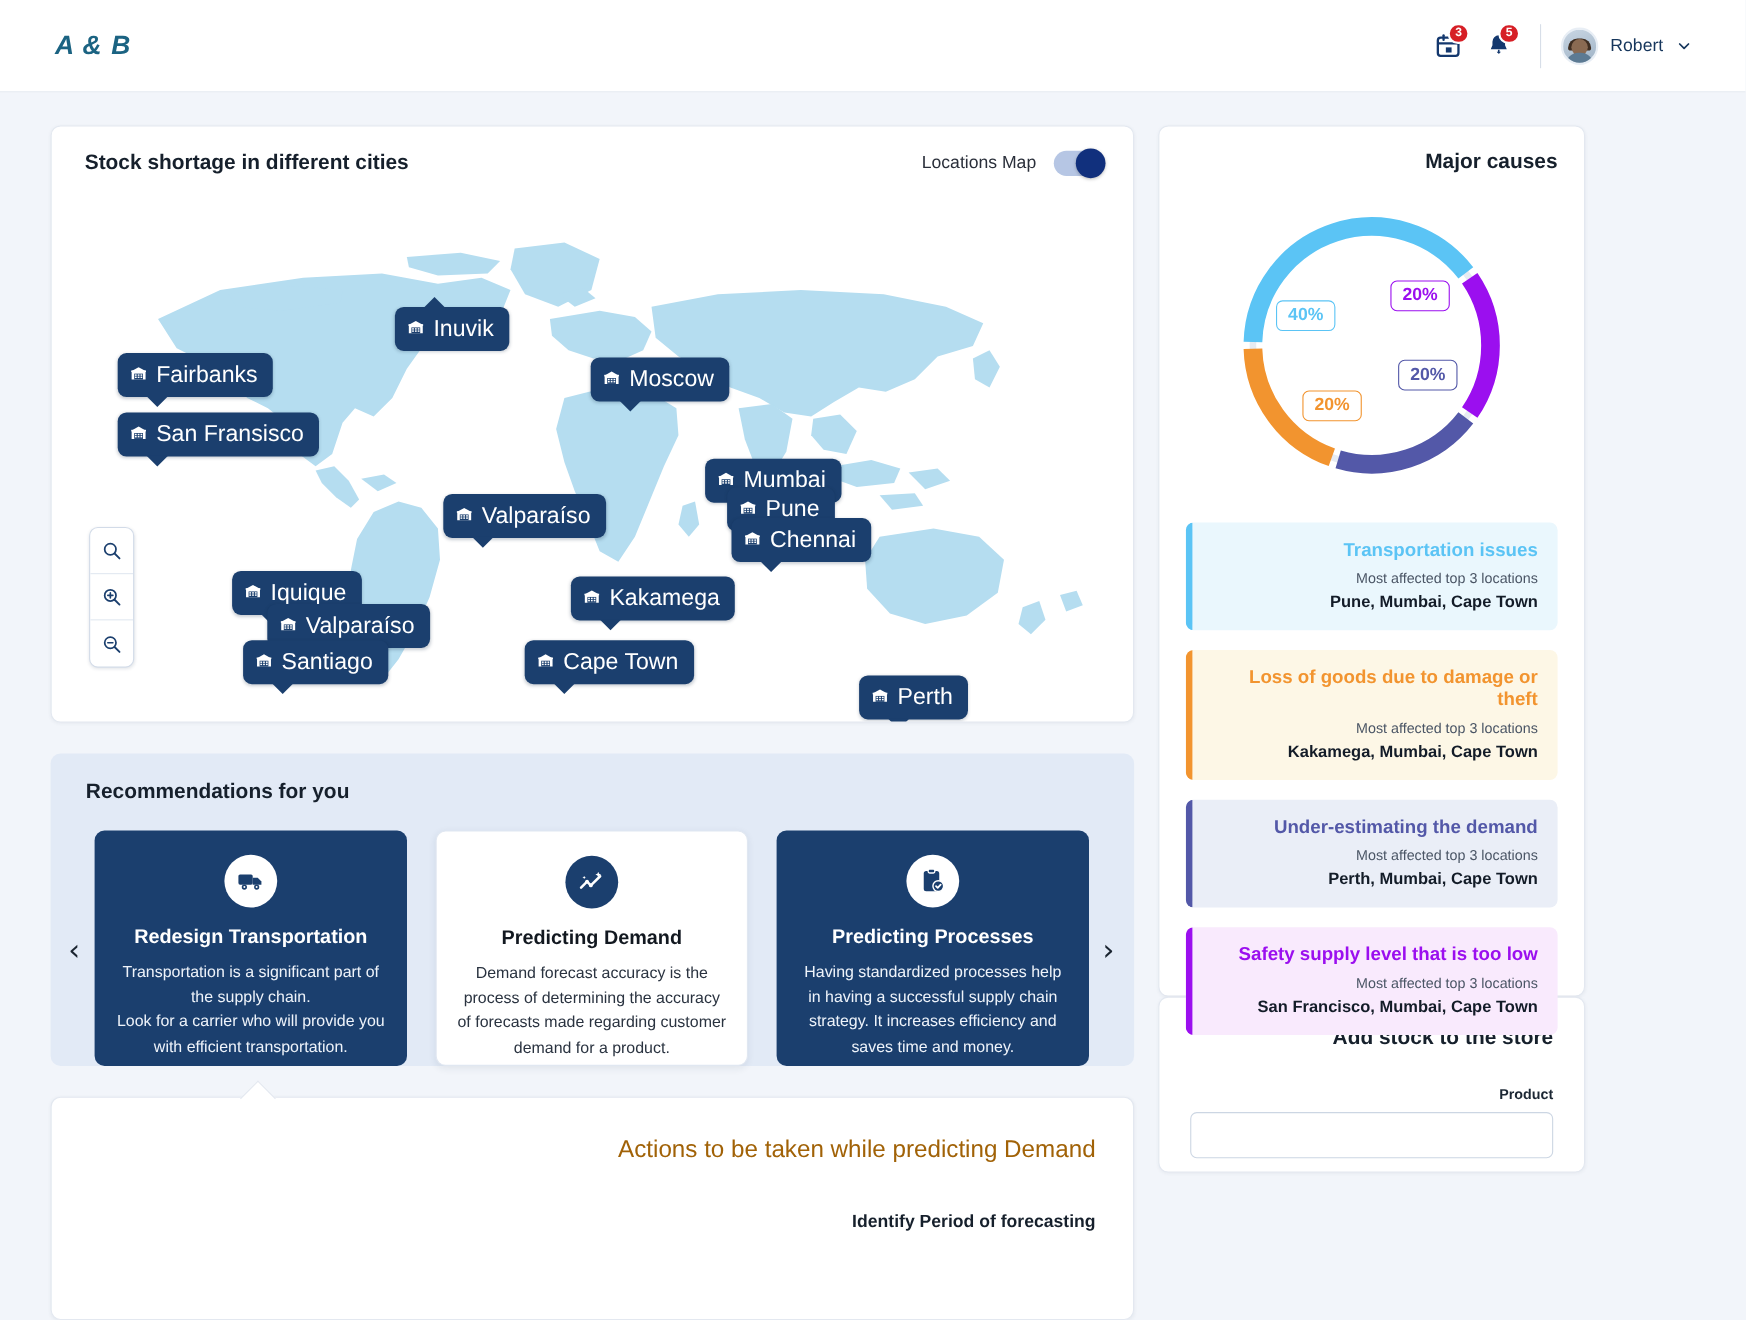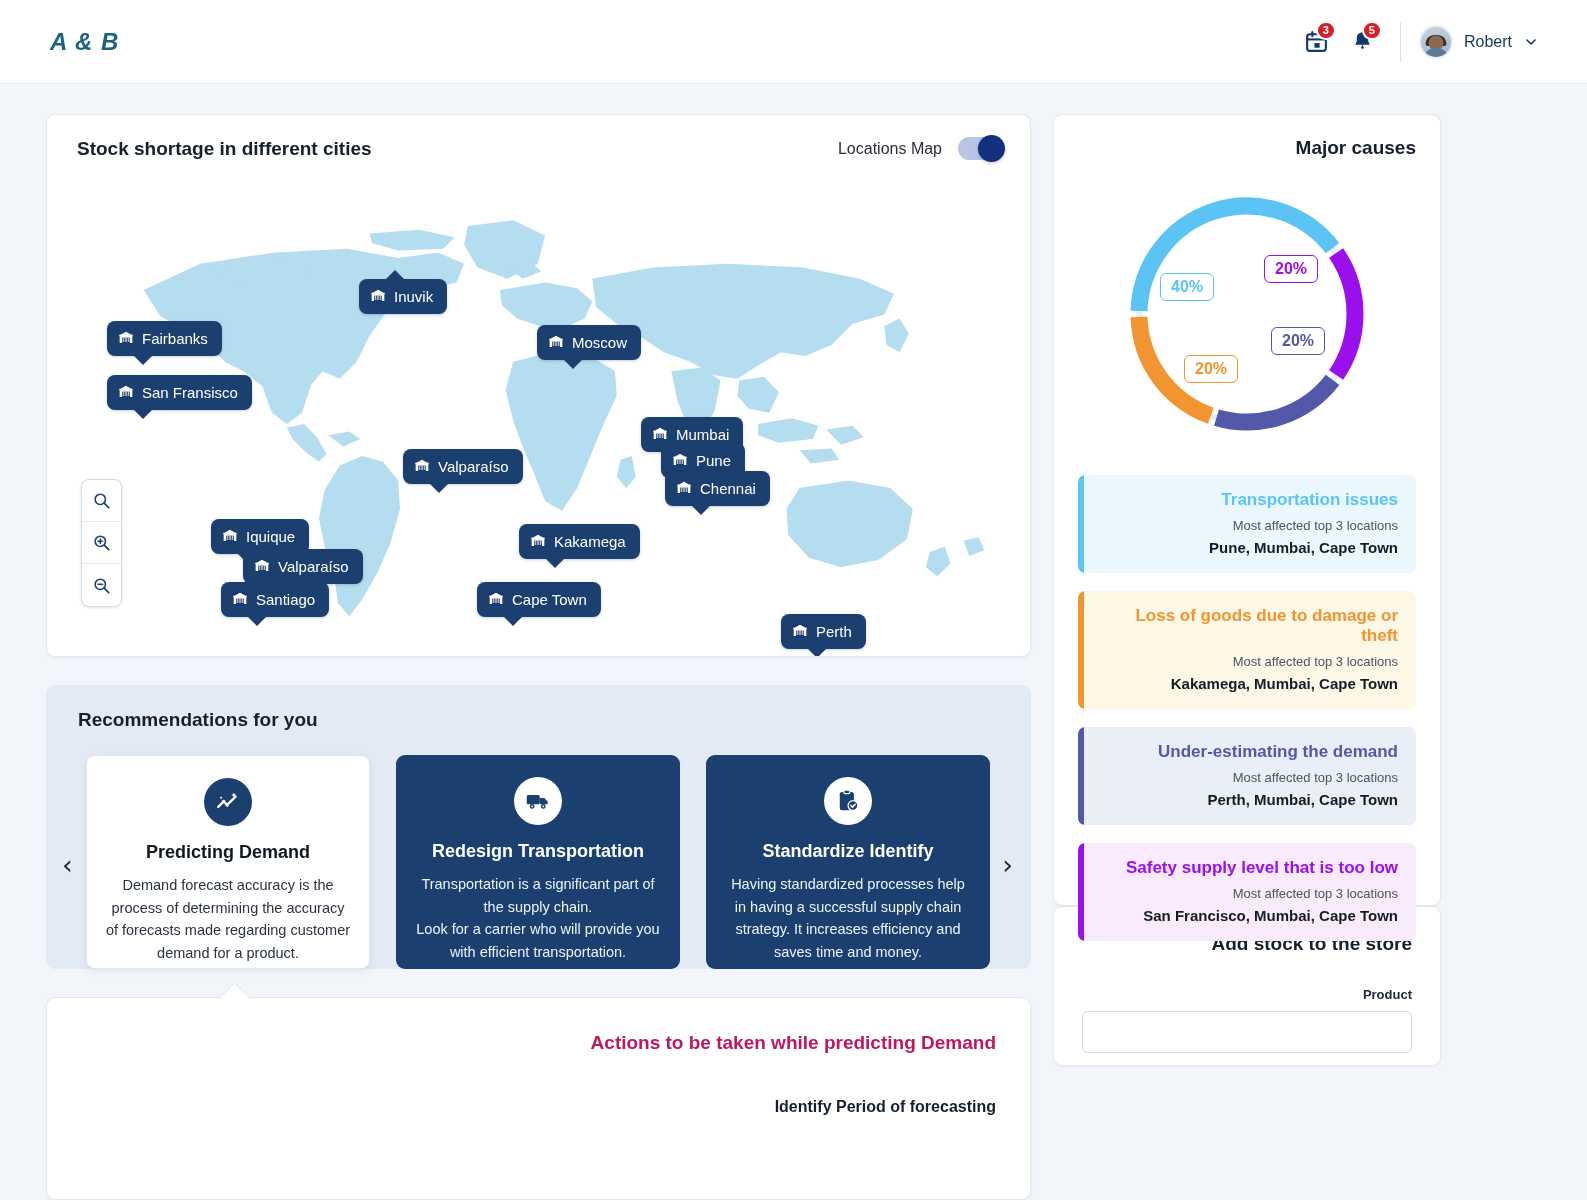--- a/index.html
+++ b/index.html
@@ -99,21 +99,21 @@
   .zoomctl div {
     height: 42px; display: flex; align-items: center; justify-content: center;
     border-bottom: 1px solid #e2e8f1; cursor: pointer;
   }
   .zoomctl div:last-child { border-bottom: none; }
 
   .pin {
     position: absolute; z-index: 5;
     background: #1b3f6e; color: #fff;
     border-radius: 8px; padding: 8px 14px 8px 11px;
-    font-size: 15px; white-space: nowrap;
+    font-size: 21px; white-space: nowrap;
     display: flex; align-items: center; gap: 8px;
     cursor: pointer; box-shadow: 0 1px 3px rgba(10,30,60,.22);
   }
   .pin::after {
     content: ""; position: absolute; left: 26px; bottom: -9px;
     border-left: 10px solid transparent; border-right: 10px solid transparent;
     border-top: 10px solid #1b3f6e;
   }
   .pin.up::after {
     bottom: auto; top: -9px;
@@ -158,21 +158,21 @@
   .arrow.right { right: 18px; }
 
   
   .actions-card { padding: 34px 34px 0 34px; position: relative; height: 220px; }
   .actions-card::before {
     content: ""; position: absolute; top: -11px; left: 176px;
     width: 22px; height: 22px; background: #fff;
     border-left: 1px solid #e3e8f0; border-top: 1px solid #e3e8f0;
     transform: rotate(45deg);
   }
-  .actions-title { font-size: 19px; font-weight: bold; color: #be185d; }
+  .actions-title { font-size: 22px; font-weight: normal; color: #a16207; }
   .actions-sub { font-size: 16px; font-weight: bold; color: #16202c; margin-top: 44px; }
 
   
   .causes-card { padding: 22px 24px 22px 24px; height: 792px; }
   .donut-wrap { display: flex; justify-content: center; margin-top: 26px; position: relative; height: 272px; }
   .donut { position: relative; width: 258px; height: 258px; }
   .donut svg { transform: rotate(-90deg); }
   .pct {
     position: absolute; background: #fff;
     border-radius: 6px; padding: 4px 10px;
@@ -560,59 +560,59 @@
             </div>
           </div>
       </div>
     </div>
 
     <div class="recs">
       <h2 class="card-title">Recommendations for you</h2>
       <div class="arrow left">‹</div>
       <div class="arrow right">›</div>
       <div class="carousel" id="rec-host">
-          <div class="rec-card light">
-            <div class="rec-icon">
-              <svg width="26" height="26" viewBox="0 0 24 24">
-                <path d="M3 16.5l5-5 3.2 3.2L19 7" fill="none" stroke="#fff" stroke-width="2.1" stroke-linecap="round" stroke-linejoin="round"></path>
-                <circle cx="8" cy="11.5" r="1.6" fill="#fff"></circle>
-                <circle cx="11.2" cy="14.7" r="1.6" fill="#fff"></circle>
-                <path d="M17.4 3.2l.7 1.7 1.7.7-1.7.7-.7 1.7-.7-1.7-1.7-.7 1.7-.7z" fill="#fff"></path>
-                <path d="M5.6 6.6l.45 1.05L7.1 8.1l-1.05.45L5.6 9.6l-.45-1.05L4.1 8.1l1.05-.45z" fill="#fff"></path>
-              </svg>
-            </div>
-            <div class="rec-title">Predicting Demand</div>
-            <div class="rec-desc" style="white-space: pre-line;">Demand forecast accuracy is the process of determining the accuracy of forecasts made regarding customer demand for a product.</div>
-          </div>
           <div class="rec-card dark">
             <div class="rec-icon">
               <svg width="26" height="26" viewBox="0 0 24 24">
                 <rect x="1.6" y="6.4" width="12" height="8.6" rx="1.4" fill="#1b3f6e"></rect>
                 <path d="M13.6 9.2h4.2l3.1 3.2v2.6h-7.3z" fill="#1b3f6e"></path>
                 <circle cx="6.6" cy="17" r="2.2" fill="#1b3f6e"></circle>
                 <circle cx="16.9" cy="17" r="2.2" fill="#1b3f6e"></circle>
                 <circle cx="6.6" cy="17" r=".85" fill="#fff"></circle>
                 <circle cx="16.9" cy="17" r=".85" fill="#fff"></circle>
               </svg>
             </div>
             <div class="rec-title">Redesign Transportation</div>
             <div class="rec-desc" style="white-space: pre-line;">Transportation is a significant part of the supply chain.
 Look for a carrier who will provide you with efficient transportation.</div>
           </div>
+          <div class="rec-card light">
+            <div class="rec-icon">
+              <svg width="26" height="26" viewBox="0 0 24 24">
+                <path d="M3 16.5l5-5 3.2 3.2L19 7" fill="none" stroke="#fff" stroke-width="2.1" stroke-linecap="round" stroke-linejoin="round"></path>
+                <circle cx="8" cy="11.5" r="1.6" fill="#fff"></circle>
+                <circle cx="11.2" cy="14.7" r="1.6" fill="#fff"></circle>
+                <path d="M17.4 3.2l.7 1.7 1.7.7-1.7.7-.7 1.7-.7-1.7-1.7-.7 1.7-.7z" fill="#fff"></path>
+                <path d="M5.6 6.6l.45 1.05L7.1 8.1l-1.05.45L5.6 9.6l-.45-1.05L4.1 8.1l1.05-.45z" fill="#fff"></path>
+              </svg>
+            </div>
+            <div class="rec-title">Predicting Demand</div>
+            <div class="rec-desc" style="white-space: pre-line;">Demand forecast accuracy is the process of determining the accuracy of forecasts made regarding customer demand for a product.</div>
+          </div>
           <div class="rec-card dark">
             <div class="rec-icon">
               <svg width="26" height="26" viewBox="0 0 24 24">
                 <rect x="4.4" y="3.6" width="13" height="17" rx="2.1" fill="#1b3f6e"></rect>
                 <rect x="8.1" y="1.9" width="5.6" height="3.3" rx="1.2" fill="#1b3f6e"></rect>
                 <rect x="8.1" y="1.9" width="5.6" height="3.3" rx="1.2" fill="none" stroke="#fff" stroke-width="1.1"></rect>
                 <circle cx="16.6" cy="16.2" r="4.5" fill="#1b3f6e" stroke="#fff" stroke-width="1.2"></circle>
                 <path d="M14.7 16.2l1.4 1.4 2.5-2.6" fill="none" stroke="#fff" stroke-width="1.5" stroke-linecap="round" stroke-linejoin="round"></path>
               </svg>
             </div>
-            <div class="rec-title">Standardize Identify</div>
+            <div class="rec-title">Predicting Processes</div>
             <div class="rec-desc" style="white-space: pre-line;">Having standardized processes help in having a successful supply chain strategy. It increases efficiency and saves time and money.</div>
           </div>
         </div>
     </div>
 
     <div class="card actions-card">
       <div class="actions-title">Actions to be taken while predicting Demand</div>
       <div class="actions-sub">Identify Period of forecasting</div>
     </div>
   </div>

